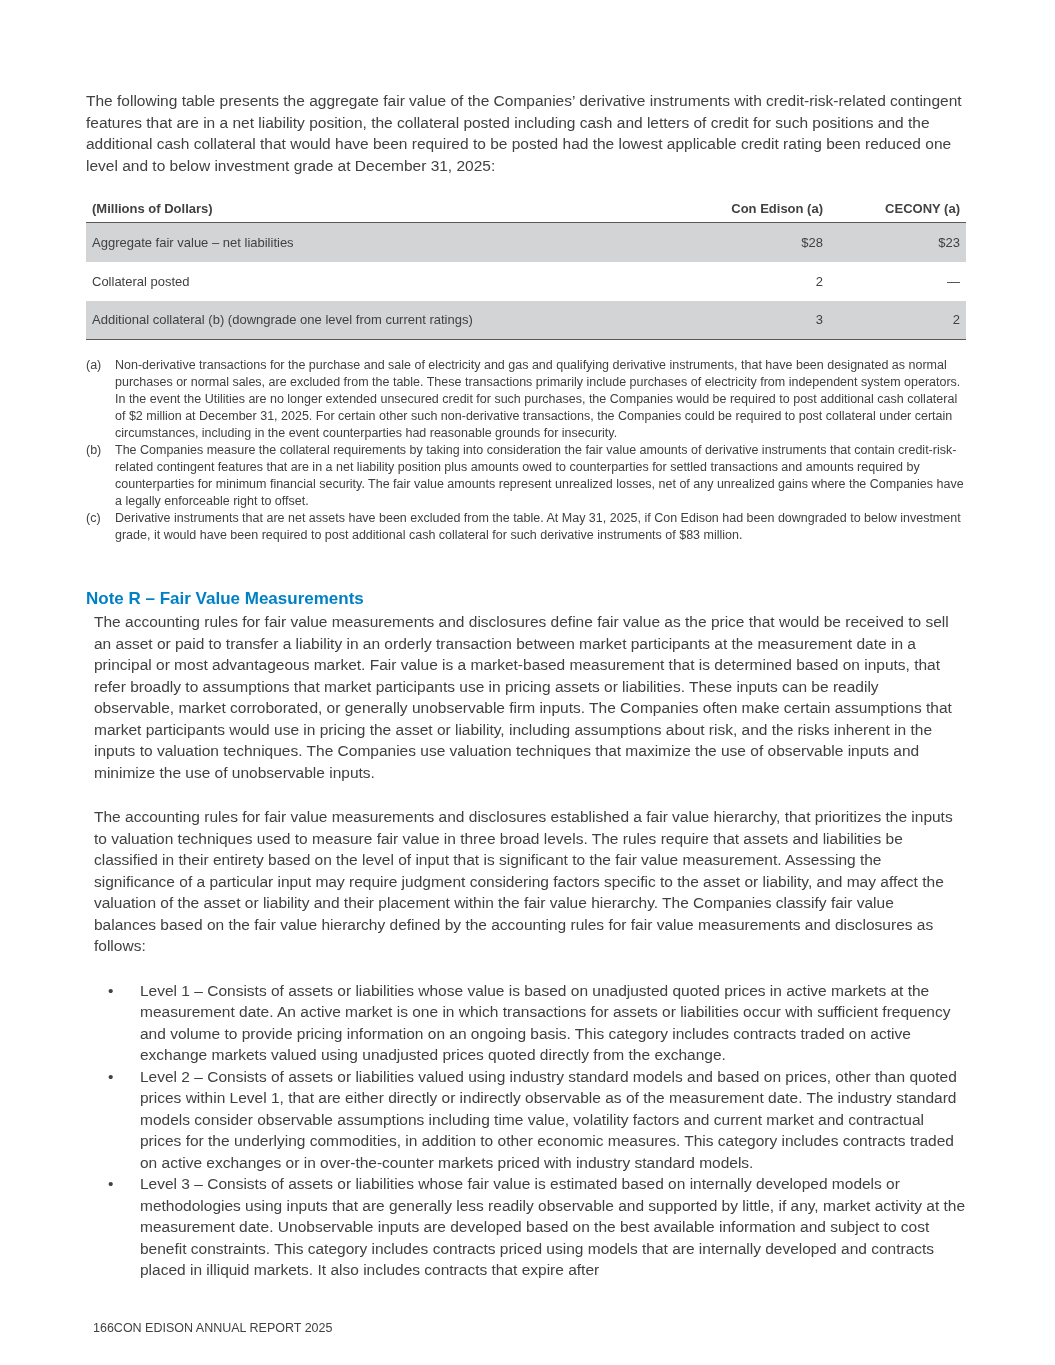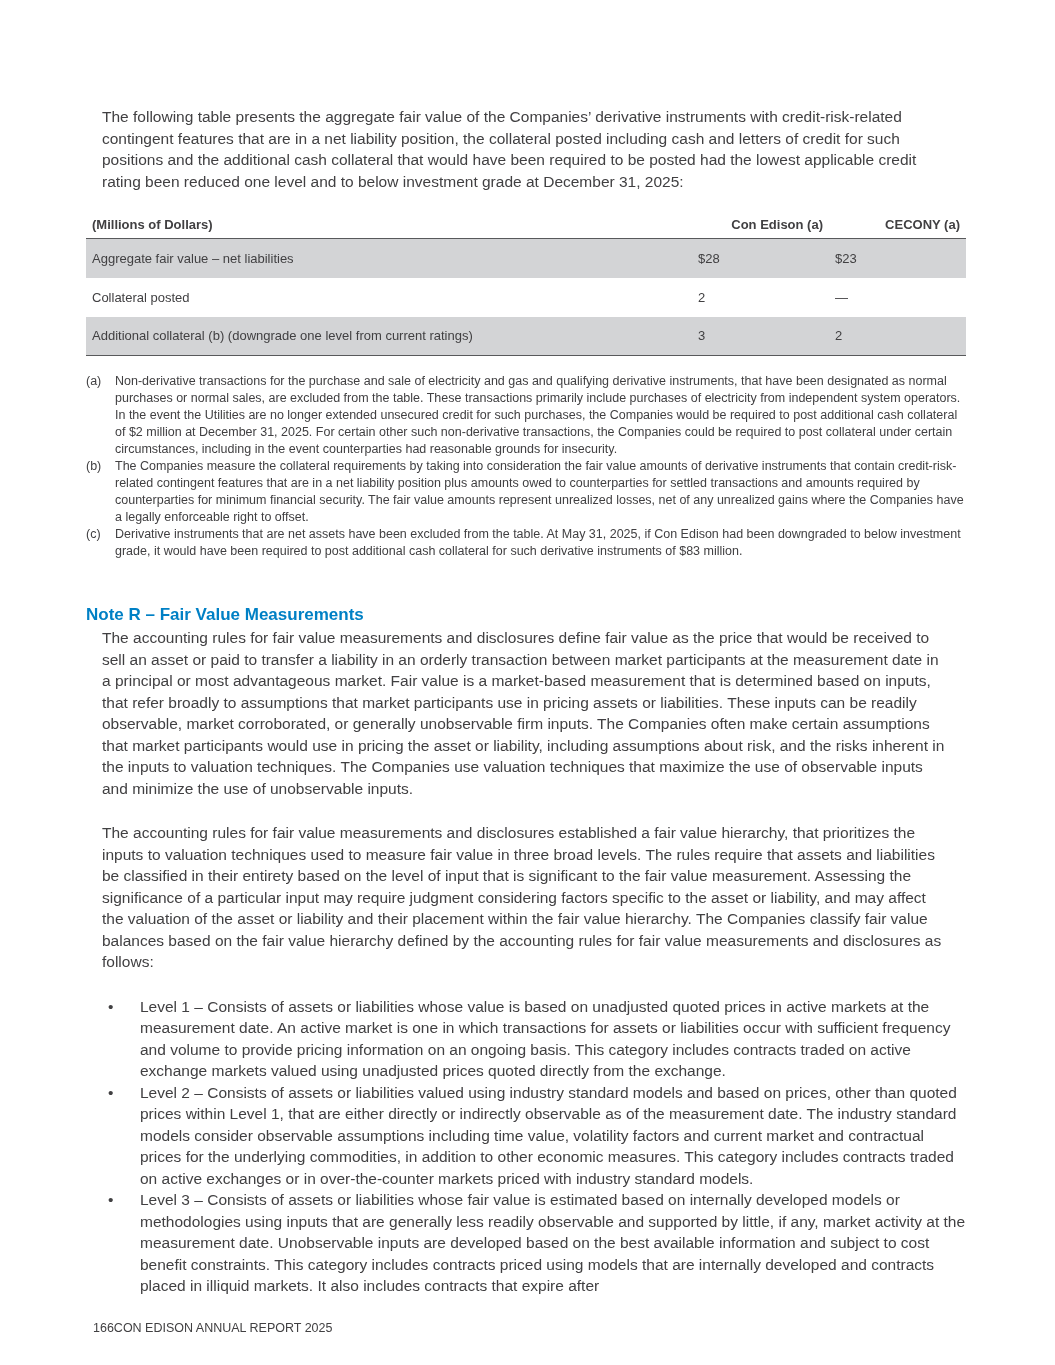--- a/index.html
+++ b/index.html
@@ -14,21 +14,21 @@
   }
   .content {
     position: absolute;
     left: 86px;
     top: 90px;
     width: 880px;
   }
   .body-text {
     font-size: 15.5px;
     line-height: 21.5px;
-    margin: 16px;
+    margin: 0;
   }
 
   
   .fin-table {
     width: 100%;
     border-collapse: collapse;
     margin-top: 21px;
     font-size: 13px;
     line-height: 15px;
     color: var(--body-text, #414042);
@@ -44,41 +44,41 @@
     padding-bottom: 6px;
     white-space: nowrap;
   }
   .fin-table thead th.col-label {
     text-align: left;
   }
   .fin-table tbody tr { height: 39px; }
   .fin-table tbody tr.shaded { background: var(--row-shade, #d3d4d6); }
   .fin-table tbody tr:last-child td { border-bottom: 1px solid #58595b; }
   .cell-label { text-align: left; }
-  .cell-num { text-align: left; width: 125px; white-space: nowrap; }
+  .cell-num { text-align: right; width: 125px; white-space: nowrap; }
 
   
   .footnotes {
     margin-top: 17px;
     font-size: 12.5px;
     line-height: 17px;
   }
   .footnote { display: flex; }
   .footnote-marker { flex: none; width: 29px; }
   .footnote-text { flex: 1; }
 
   
   .note-heading {
     margin: 44px 0 0 0;
     font-size: 17px;
     line-height: 22px;
     font-weight: bold;
     color: var(--heading-blue, #0080c5);
   }
-  .note-para { margin: 16px; }
+  .note-para { margin: 8px; }
   .note-para + .note-para { margin-top: 23px; }
   .note-heading + .note-para { margin-top: 1px; }
 
   
   .level-list {
     list-style: none;
     margin: 23px 0 0 0;
     padding: 0 0 0 22px;
   }
   .level-item { display: flex; }

